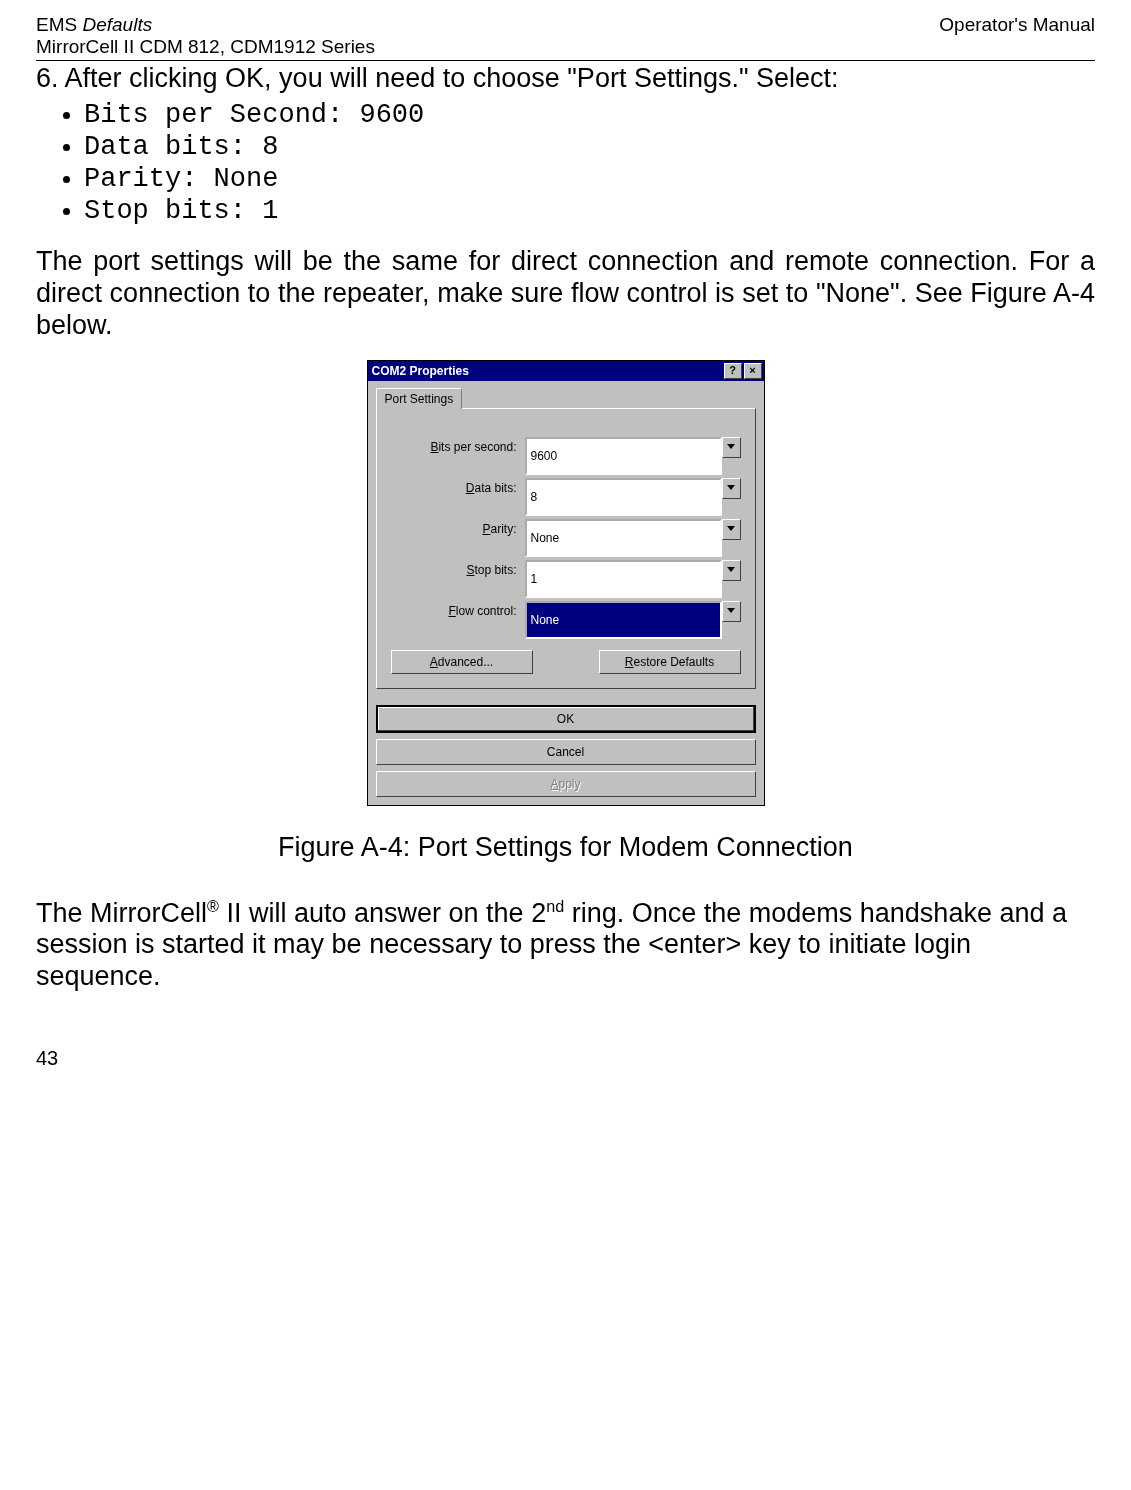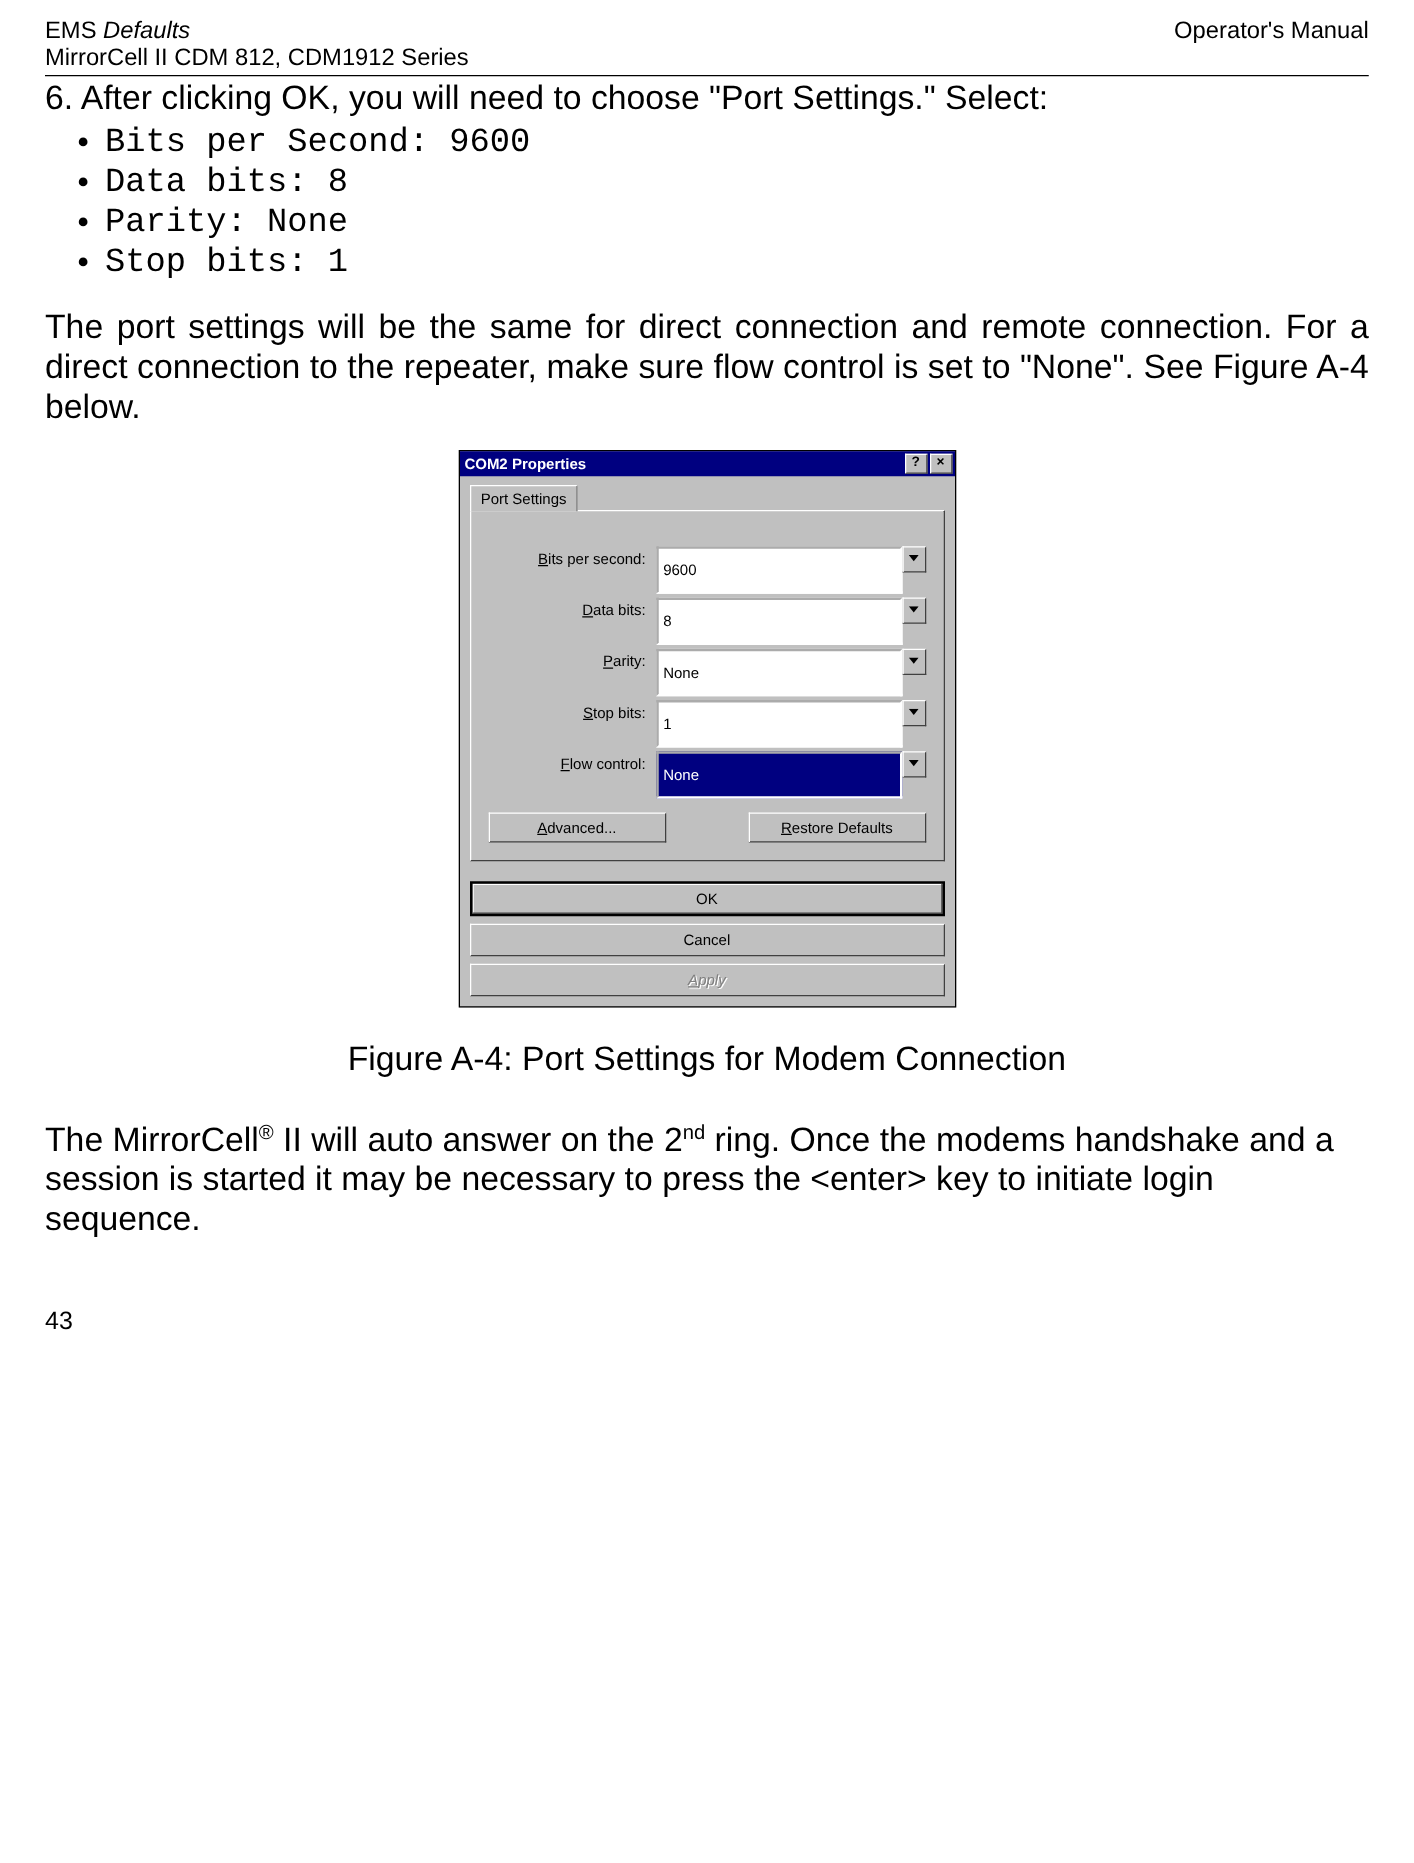--- a/index.html
+++ b/index.html
@@ -161,21 +161,21 @@
     text-align:center;
   }
   .bottom-btn-row {
     display:flex;
     justify-content:flex-end;
     gap:6px;
     padding: 8px 8px 8px 8px;
     flex-direction: column;
   }
   .bottom-btn-row .btn95 { min-width: 82px; padding:5px 0; }
-  .btn95.disabled { color:#808080; text-shadow:1px 1px 0 #fff;font-style:italic; }
+  .btn95.disabled { color:#808080; text-shadow:1px 1px 0 #fff; }
   .btn95.default { border:2px solid #000; box-shadow: inset -1px -1px 0 #404040, inset 1px 1px 0 #fff; }
 
   .figcaption {
     text-align:center;
     font-size:27px;
     margin: 26px 0 34px 0;
   }
   .super { font-size: 0.6em; vertical-align: super; }
   .footer {
     font-size:20px;

